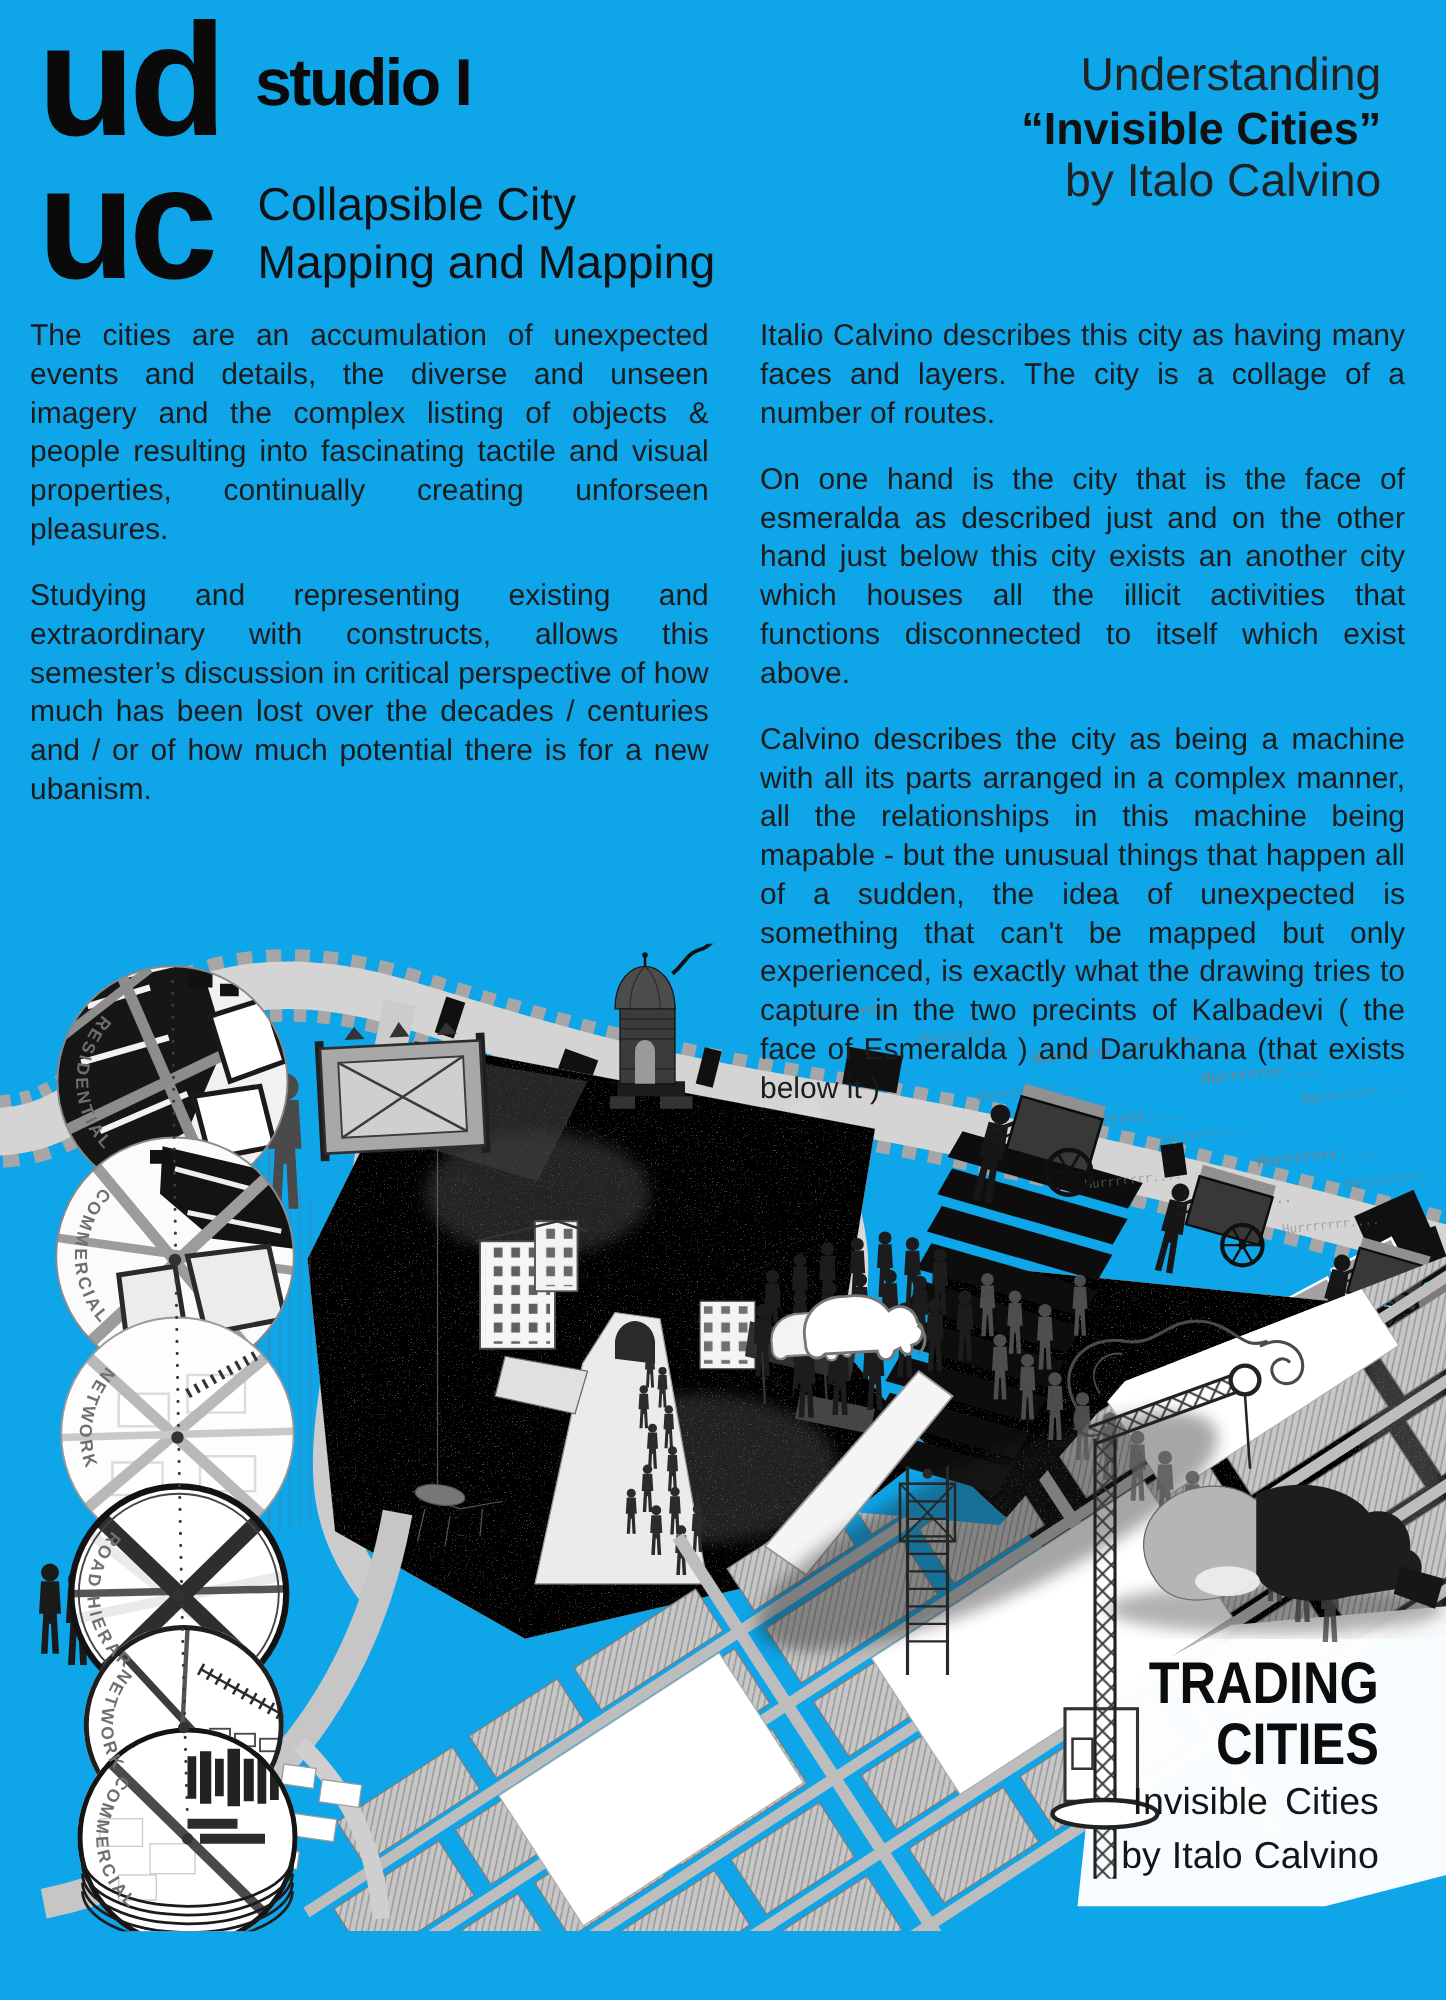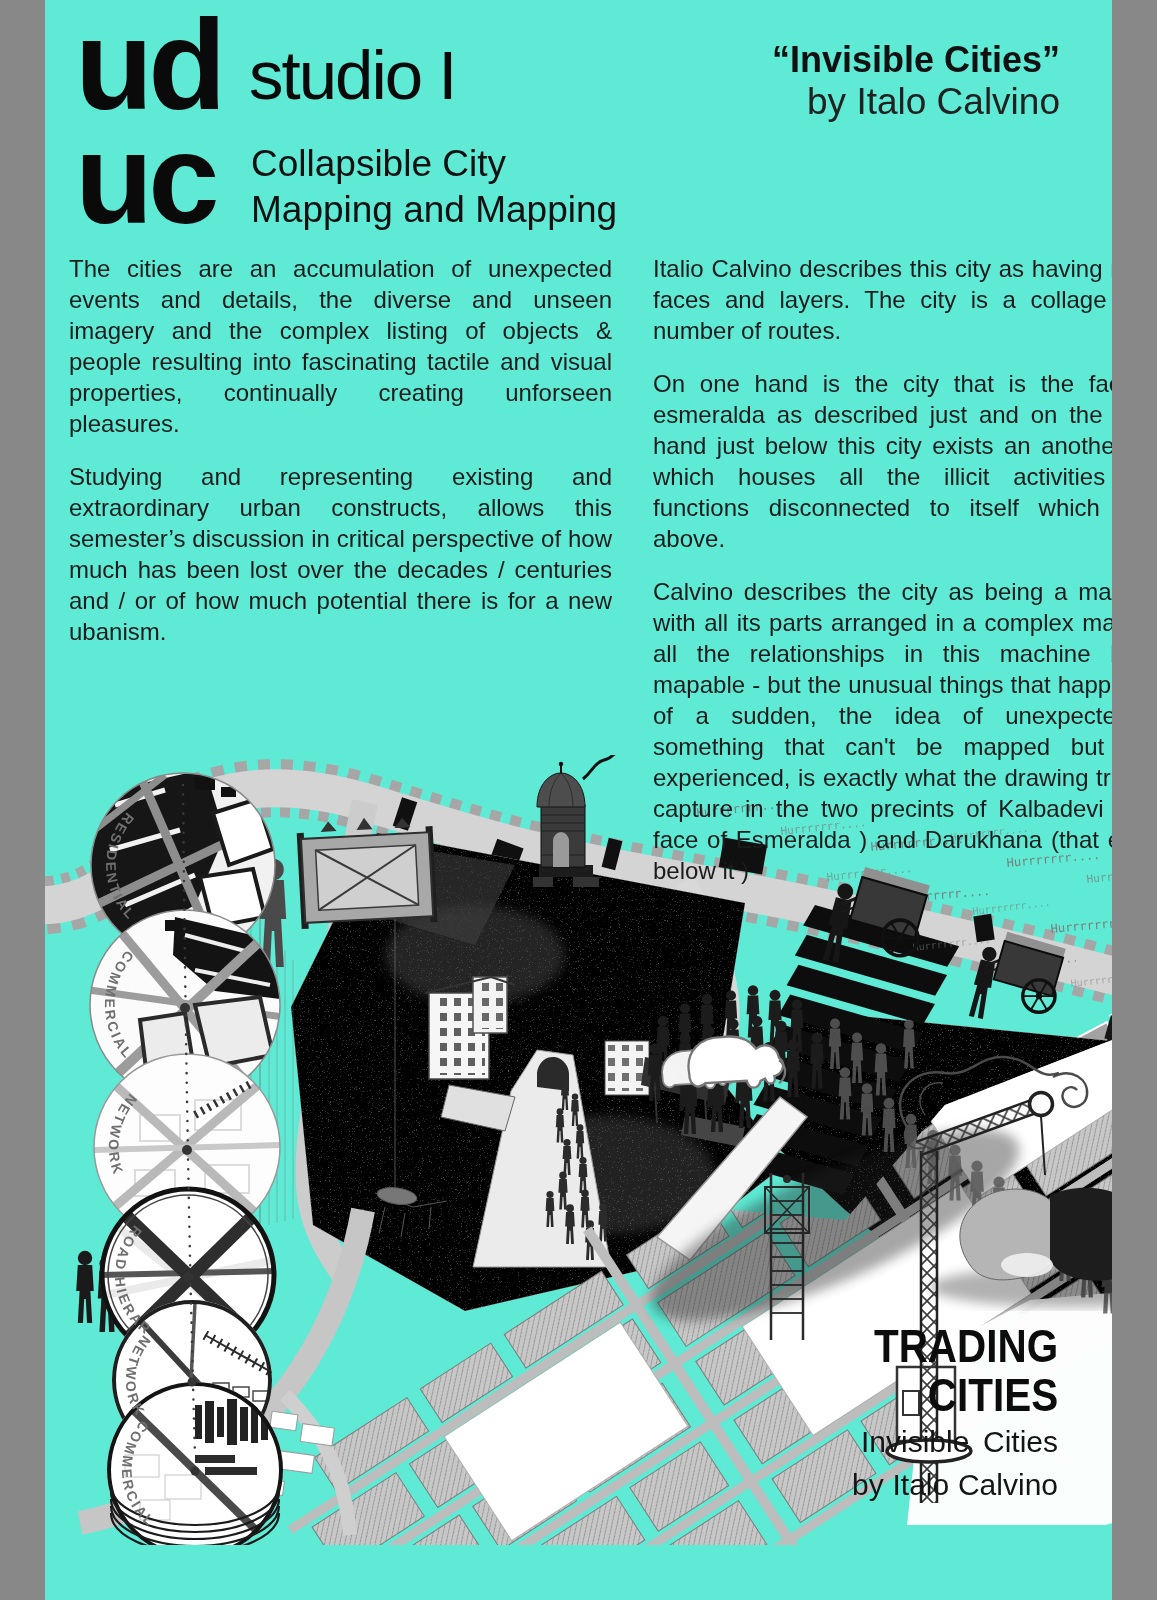--- a/index.html
+++ b/index.html
@@ -1,23 +1,23 @@
 <!DOCTYPE html>
 <html><head>
 <meta charset="utf-8">
 <style>
   html,body{margin:0;padding:0;background:#888}
-  .page{position:relative;width:1067px;height:1600px;background:#5eead4;
+  .page{position:relative;width:1157px;height:1600px;background:#0ea5e9;
         font-family:"Liberation Sans",sans-serif;overflow:hidden;margin:0 auto}
   
   .logo-ud,.logo-uc{position:absolute;left:30px;font-size:128px;font-weight:700;
         letter-spacing:-5px;line-height:.8;color:#0a0a0a;white-space:nowrap}
   .logo-ud{top:14px}
   .logo-uc{top:128px}
-  .logo-studio{position:absolute;left:204px;top:36px;font-size:69px;font-weight:400;
+  .logo-studio{position:absolute;left:204px;top:36px;font-size:53px;font-weight:700;
         letter-spacing:-2px;color:#0a0a0a;white-space:nowrap}
   .logo-sub1{position:absolute;left:206px;top:143px;font-size:37px;color:#111;white-space:nowrap}
   .logo-sub2{position:absolute;left:206px;top:189px;font-size:37px;color:#111;white-space:nowrap}
   .title{position:absolute;top:38px;right:52px;text-align:right;color:#212121}
   .t1,.t2{font-size:37px;line-height:1.17}
   .t2s{font-size:30px;margin-left:6px}
   .t3{font-size:36px;font-weight:700;line-height:1.2;color:#111}
   .t4{font-size:37px;line-height:1.15}
   
   .col{position:absolute;top:253px;font-size:24px;line-height:31px;text-align:justify;
@@ -49,27 +49,28 @@
 
   <div>
     <span class="logo-ud">ud</span>
     <span class="logo-uc">uc</span>
     <span class="logo-studio">studio I</span>
     <div class="logo-sub1">Collapsible City</div>
     <div class="logo-sub2">Mapping and Mapping</div>
   </div>
 
   <div class="title">
+    <div class="t1">Understanding</div>
     <div class="t3">“Invisible Cities”</div>
     <div class="t4">by Italo Calvino</div>
   </div>
 
   <div class="col col-left">
     <p>The cities are an accumulation of unexpected events and details, the diverse and unseen imagery and the complex listing of objects &amp; people resulting into fascinating tactile and visual properties, continually creating unforseen pleasures.</p>
-    <p>Studying and representing existing and extraordinary urban constructs, allows this semester’s discussion in critical perspective of how much has been lost over the decades / centuries and / or of how much potential there is for a new ubanism.</p>
+    <p>Studying and representing existing and extraordinary with constructs, allows this semester’s discussion in critical perspective of how much has been lost over the decades / centuries and / or of how much potential there is for a new ubanism.</p>
   </div>
   <div class="col col-right">
     <p>Italio Calvino describes this city as having many faces and layers. The city is a collage of a number of routes.</p>
     <p>On one hand is the city that is the face of esmeralda as described just and on the other hand just below this city exists an another city which houses all the illicit activities that functions disconnected to itself which exist above.</p>
     <p>Calvino describes the city as being a machine with all its parts arranged in a complex manner, all the relationships in this machine being mapable - but the unusual things that happen all of a sudden, the idea of unexpected is something that can't be mapped but only experienced, is exactly what the drawing tries to capture in the two precints of Kalbadevi ( the face of Esmeralda ) and Darukhana (that exists below it )</p>
   </div>
 
   <svg class="illustration" viewBox="0 0 1157 790" xmlns="http://www.w3.org/2000/svg">
     <defs>
       <clipPath id="cc1">

